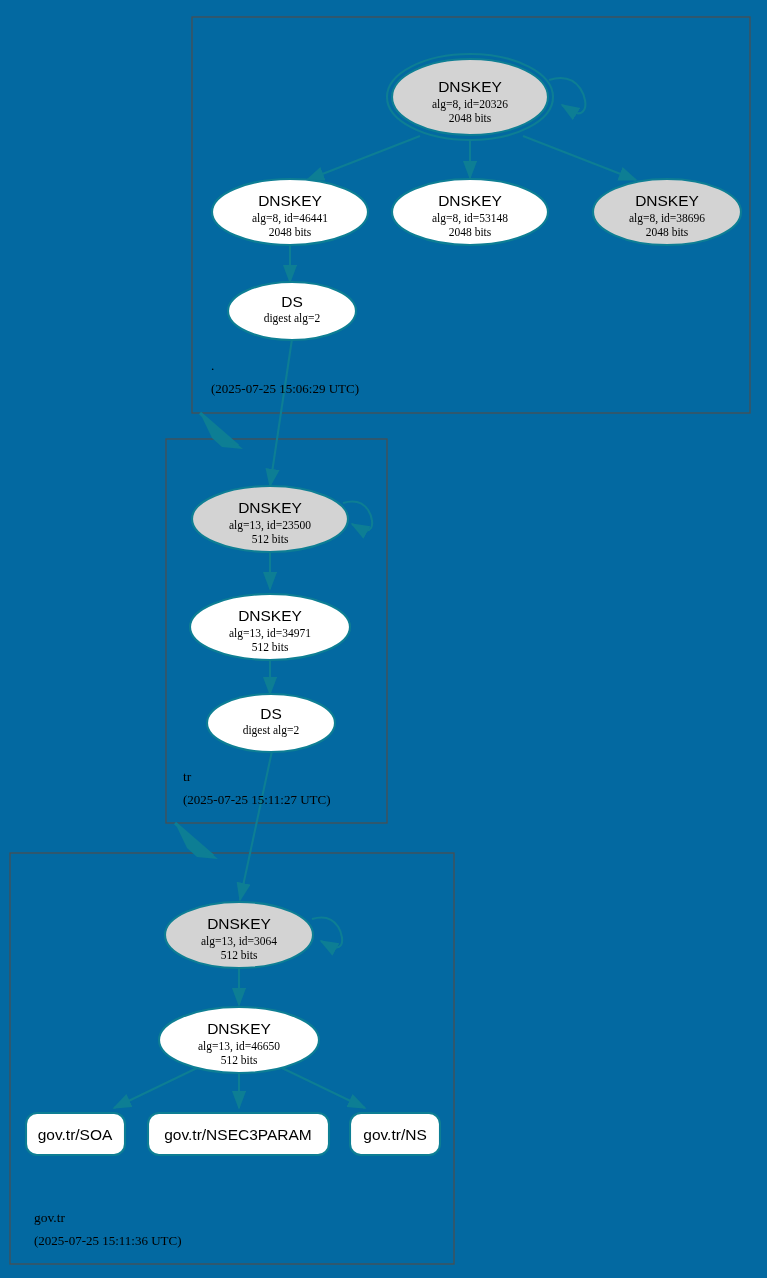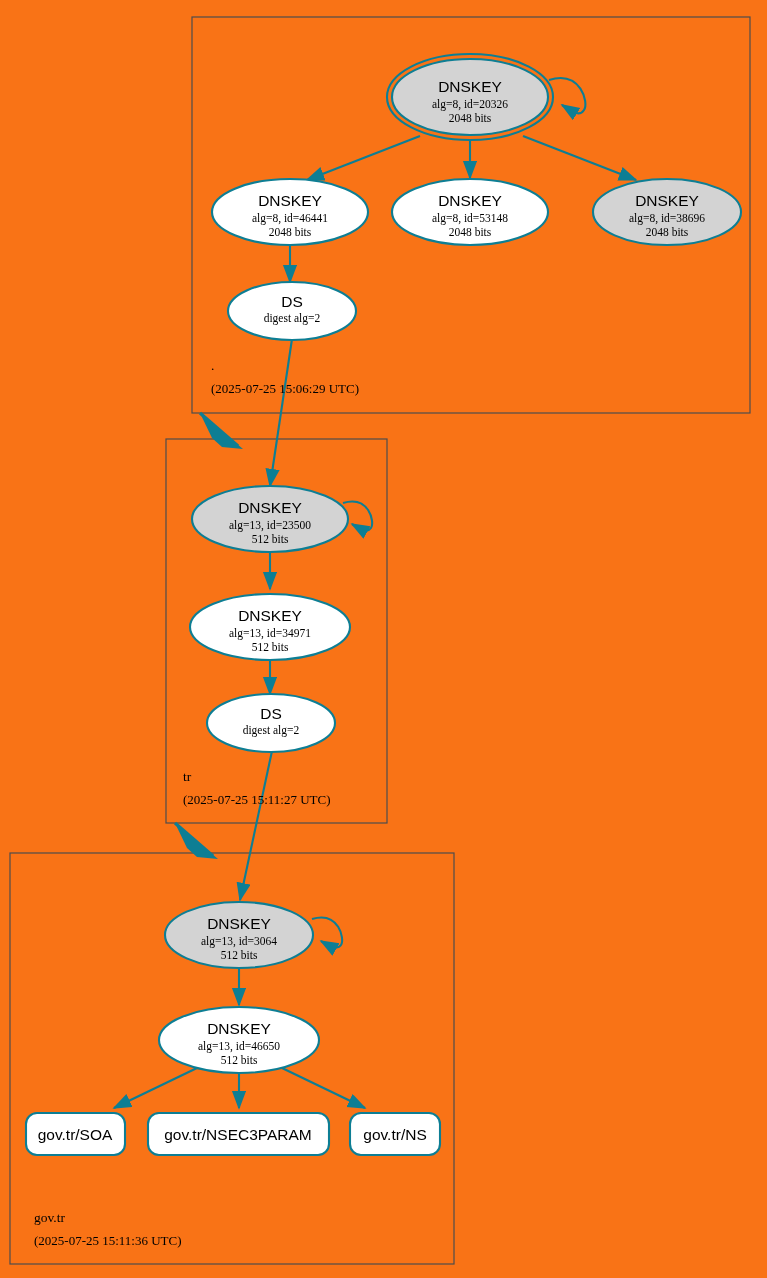--- a/index.html
+++ b/index.html
@@ -7,21 +7,21 @@
     padding: 0;
     background: #ffffff;
   }
   body {
     font-family: "Liberation Sans", sans-serif;
   }
   #canvas {
     position: relative;
     width: 767px;
     height: 1278px;
-    background: #f97316;
+    background: #0369a1;
     overflow: hidden;
   }
   svg.layer {
     position: absolute;
     left: 0;
     top: 0;
     width: 767px;
     height: 1278px;
   }
   .zone-box {

